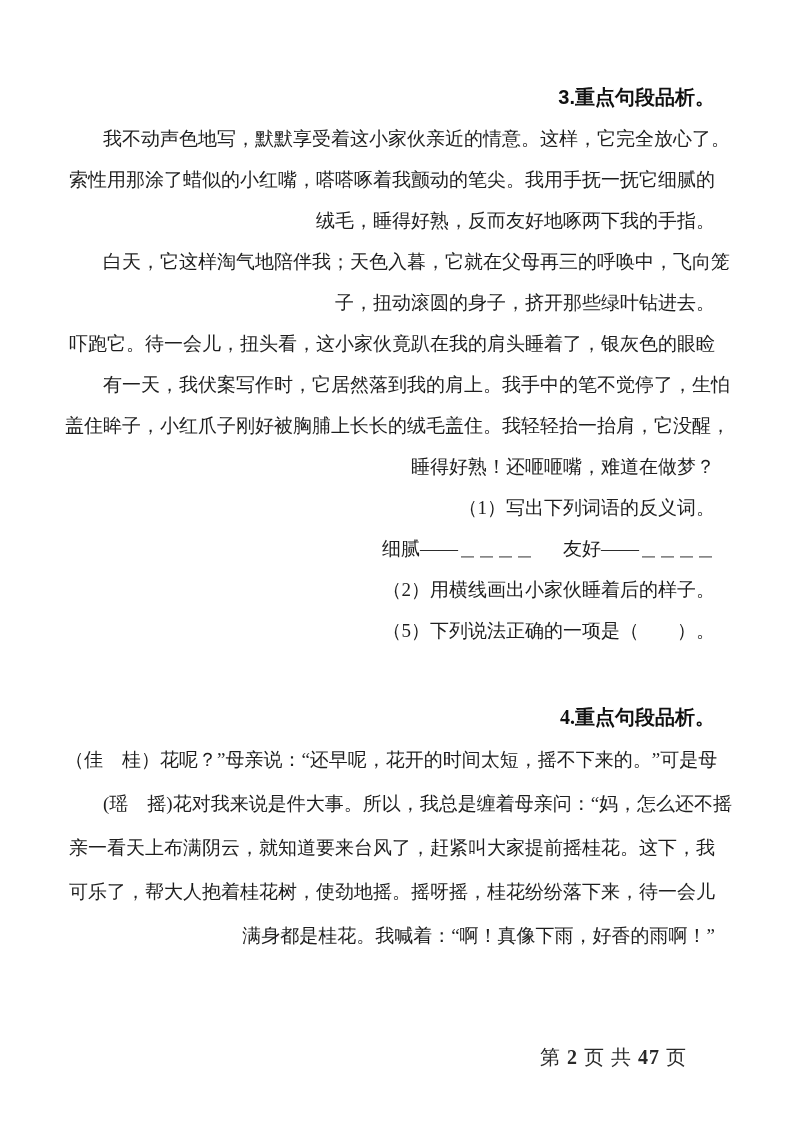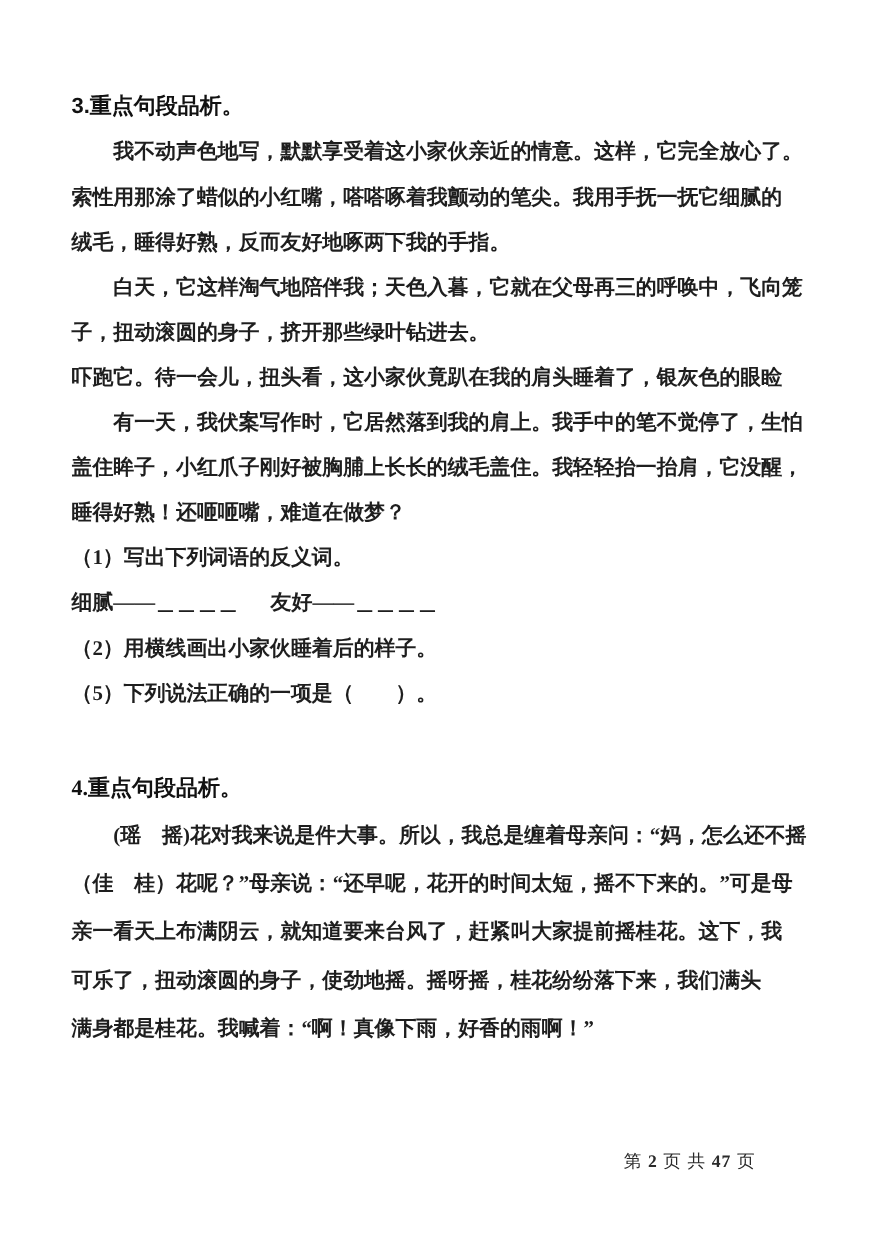--- a/index.html
+++ b/index.html
@@ -8,20 +8,21 @@
     background: #ffffff;
   }
   .page {
     position: relative;
     width: 737px;
     height: 1122px;
     background: #ffffff;
     overflow: hidden;
     font-family: "Liberation Serif", serif;
     color: #1e1e1e;
+    text-align: right;
   }
   .content {
     position: absolute;
     left: 65px;
     top: 76px;
     width: 650px;
   }
   .heading {
     margin: 0;
     font-family: "Liberation Sans", sans-serif;
@@ -34,21 +35,20 @@
   }
   .heading.h4 {
     margin-top: 45px;
     font-family: Liberation Serif, serif;
   }
   .line {
     font-size: 19px;
     line-height: 41px;
     height: 41px;
     white-space: nowrap;
-    font-weight: bold;
   }
   .s4 .line {
     line-height: 44px;
     height: 44px;
   }
   .indent {
     text-indent: 38px;
   }
   .blank {
     display: inline-block;
@@ -56,21 +56,21 @@
     font-size: 19px;
   }
   .gap {
     display: inline-block;
     width: 29px;
   }
   .footer {
     position: absolute;
     top: 1046px;
     right: 50px;
-    font-size: 16px;
+    font-size: 20px;
     line-height: 22px;
     color: #2a2a2a;
     letter-spacing: 1px;
     white-space: nowrap;
   }
   .footer b { font-weight: 700; }
 </style>
 </head>
 <body>
 
@@ -103,24 +103,24 @@
       <span>细腻——</span><span class="blank">＿＿＿＿</span><span class="gap"></span><span>友好——</span><span class="blank">＿＿＿＿</span>
     </div>
 
     <div class="line">（2）用横线画出小家伙睡着后的样子。</div>
     <div class="line">（5）下列说法正确的一项是（　　）。</div>
 
 
     <h2 class="heading h4">4.重点句段品析。</h2>
 
     <div class="para s4">
+      <div class="line">（佳　桂）花呢？”母亲说：“还早呢，花开的时间太短，摇不下来的。”可是母</div>
       <div class="line indent">(瑶　摇)花对我来说是件大事。所以，我总是缠着母亲问：“妈，怎么还不摇</div>
-      <div class="line">（佳　桂）花呢？”母亲说：“还早呢，花开的时间太短，摇不下来的。”可是母</div>
       <div class="line">亲一看天上布满阴云，就知道要来台风了，赶紧叫大家提前摇桂花。这下，我</div>
-      <div class="line">可乐了，扭动滚圆的身子，使劲地摇。摇呀摇，桂花纷纷落下来，我们满头</div>
+      <div class="line">可乐了，帮大人抱着桂花树，使劲地摇。摇呀摇，桂花纷纷落下来，待一会儿</div>
       <div class="line">满身都是桂花。我喊着：“啊！真像下雨，好香的雨啊！”</div>
     </div>
 
   </div>
 
   <div class="footer">
     <span>第</span>
     <b>2</b>
     <span>页 共</span>
     <b>47</b>

